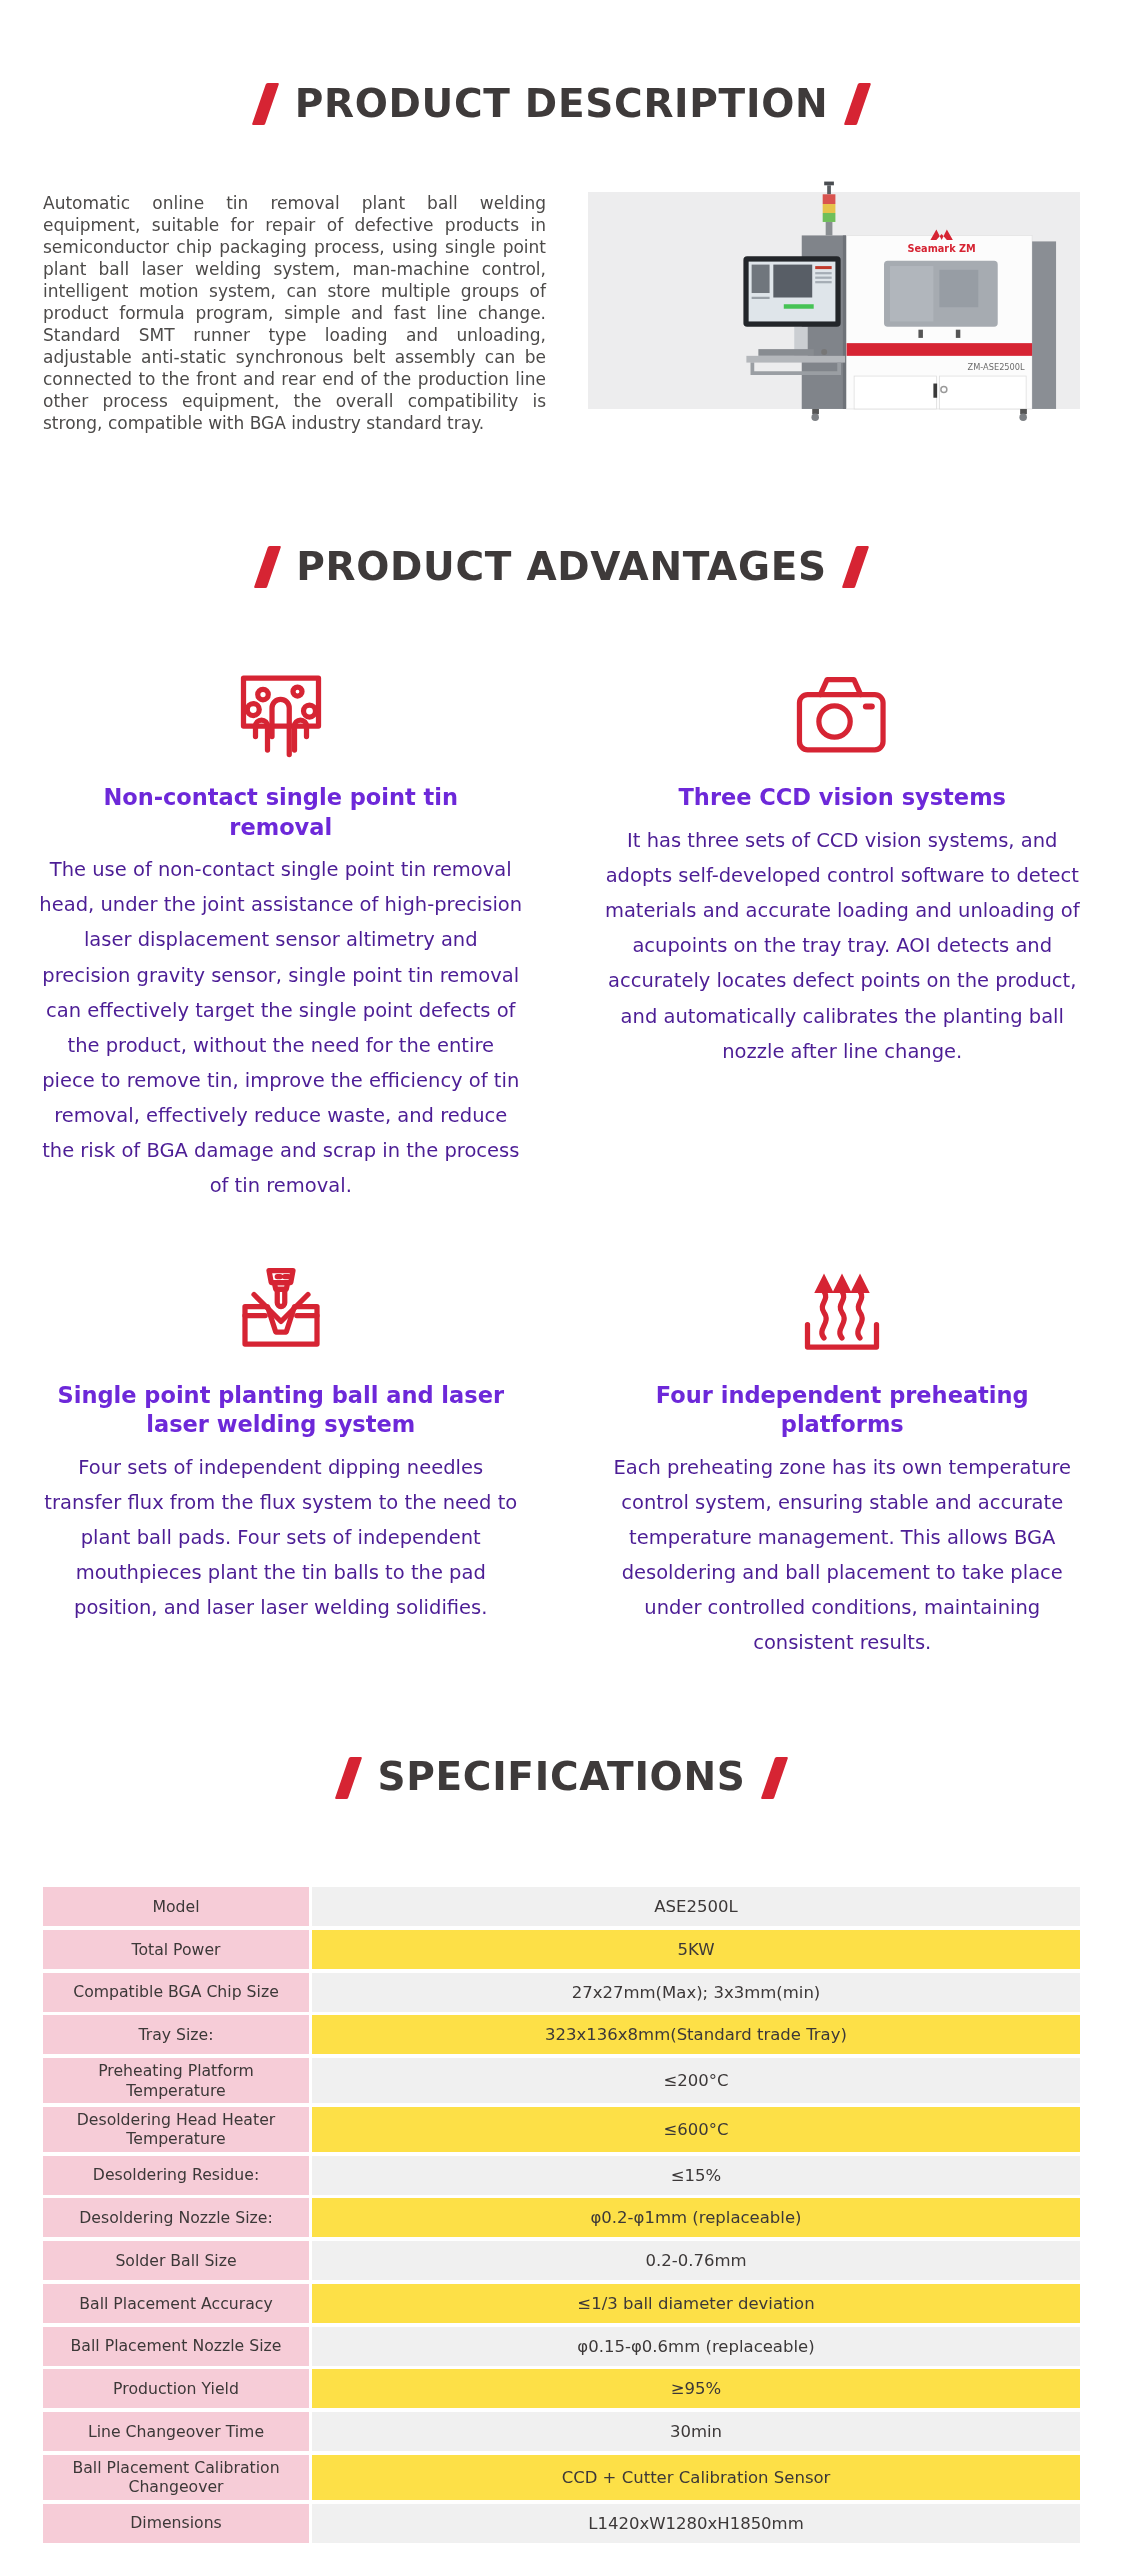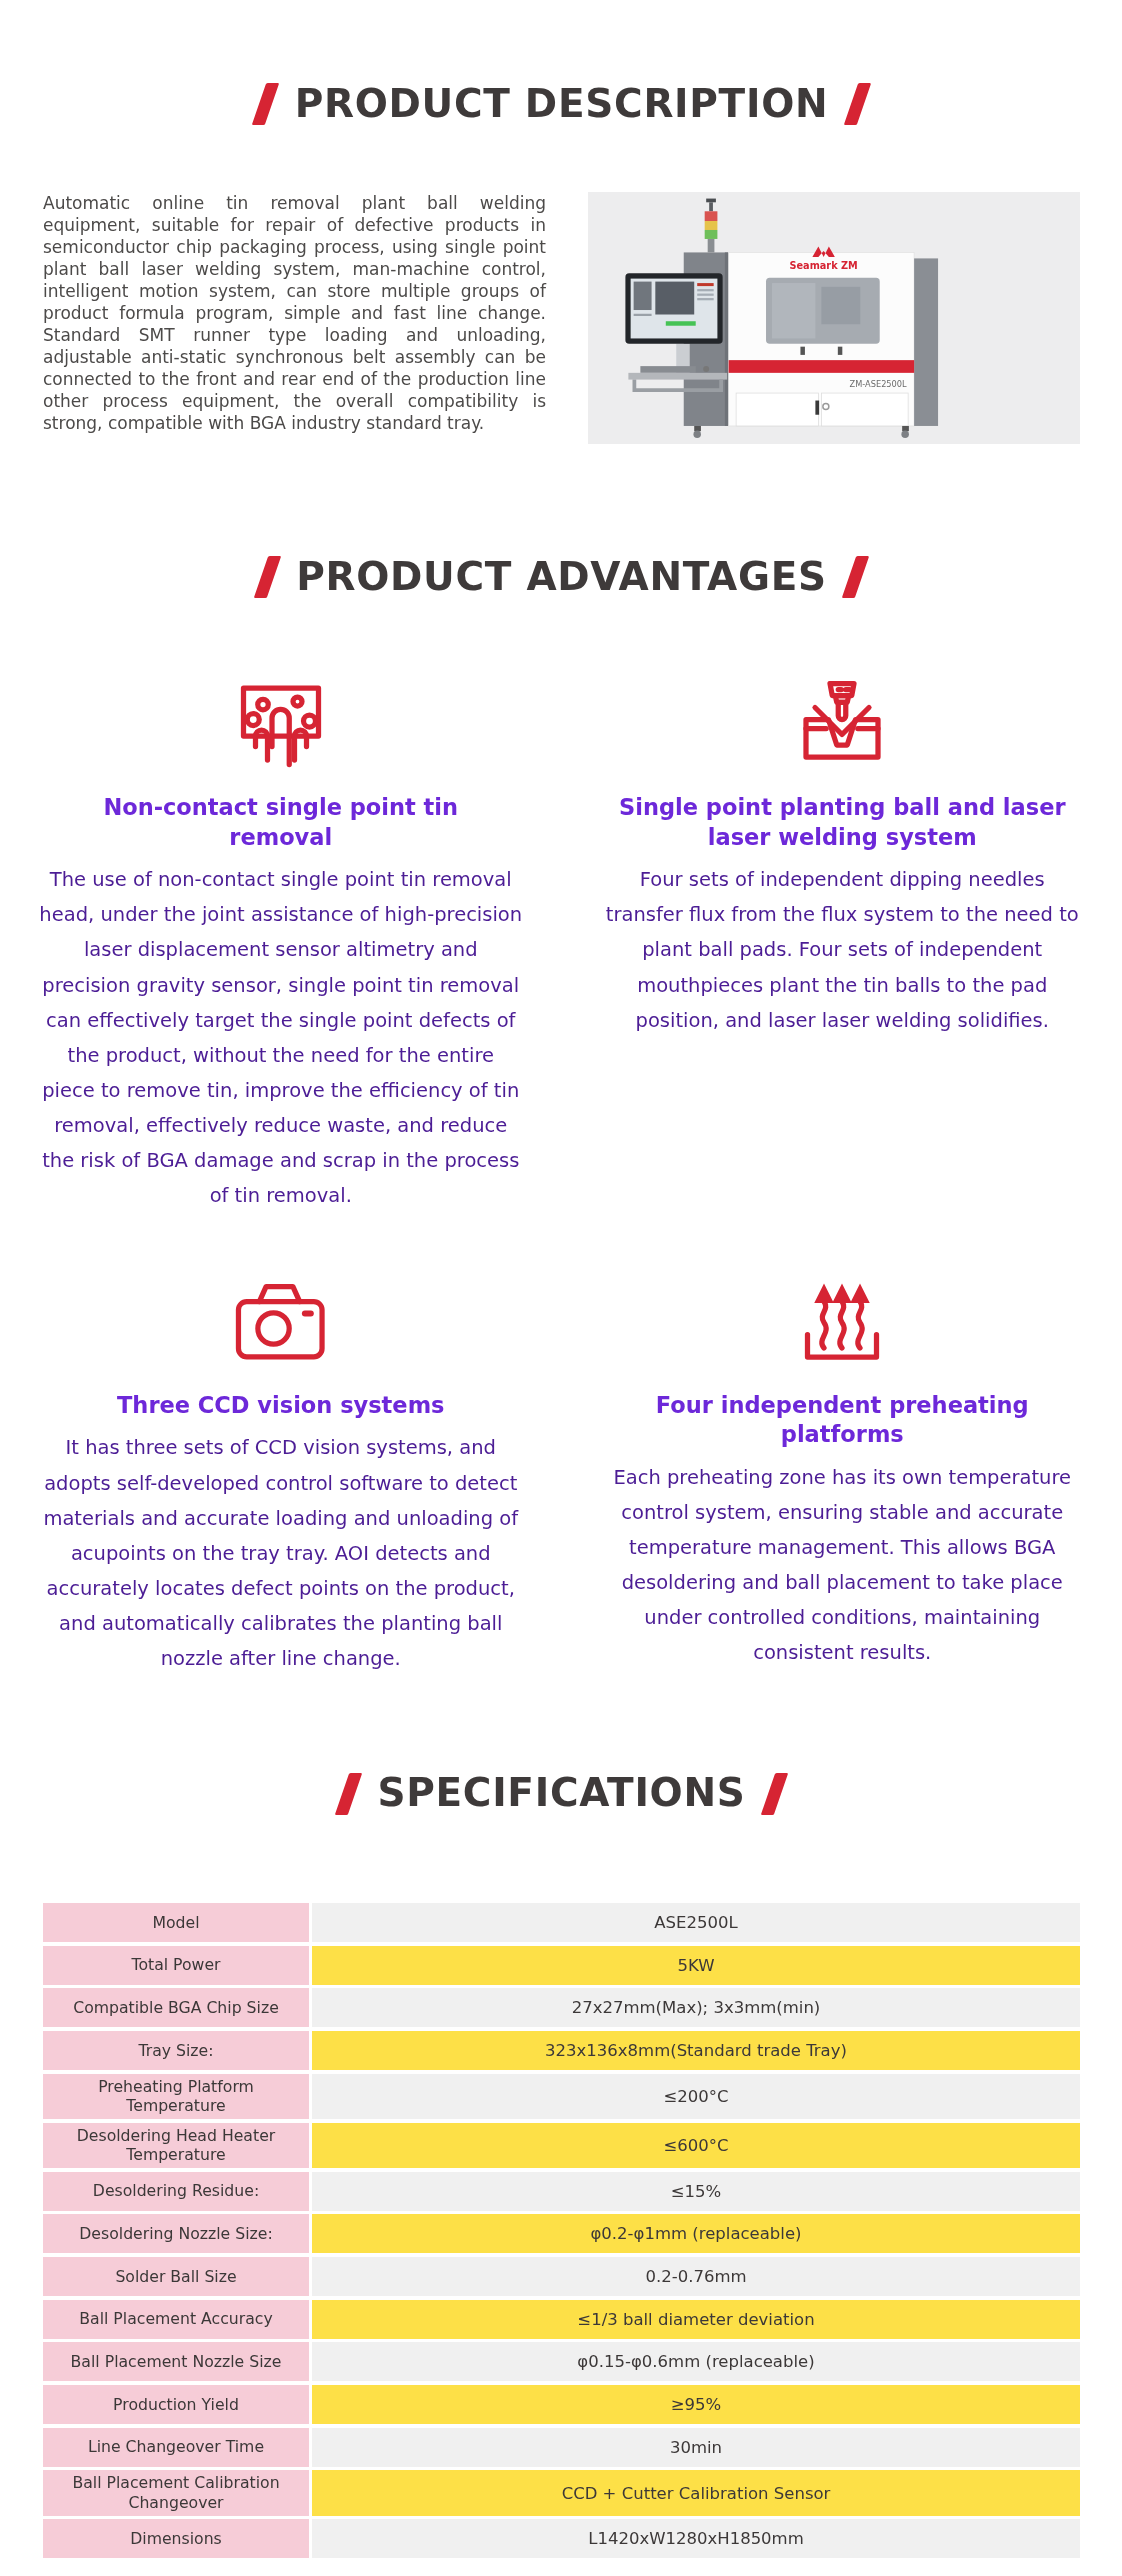--- a/index.html
+++ b/index.html
@@ -16,21 +16,21 @@
   .page{width:1123px;min-height:2576px;margin:0 auto;background:#fff;padding-top:46px;padding-bottom:90px;}
 
   
   .section-title{display:flex;align-items:center;justify-content:center;gap:22.5px;margin-top:37px;}
   .section-title .txt{font-size:39px;font-weight:bold;color:var(--heading);letter-spacing:0.7px;line-height:1.1;}
   .slash{width:12.7px;height:42px;background:var(--red);transform:skewX(-19deg);border-radius:1.5px;}
 
   
   .desc-row{display:flex;align-items:flex-start;padding:0 43px;margin-top:66px;gap:42px;}
   .desc-text{width:503px;font-size:17px;line-height:22px;text-align:justify;color:var(--body);}
-  .desc-media{flex:1;height:252px;background:var(--imgbg);display:flex;align-items:center;justify-content:flex-start;}
+  .desc-media{flex:1;height:217px;background:var(--imgbg);display:flex;align-items:center;justify-content:flex-end;}
 
   
   .adv-title{margin-top:112px;}
   .adv-grid{display:grid;grid-template-columns:1fr 1fr;column-gap:45px;row-gap:52px;padding:0 22.5px;margin-top:69px;}
   .adv-card{text-align:center;}
   .adv-icon{height:112px;display:flex;align-items:center;justify-content:center;}
   .adv-card h3{font-size:22.5px;font-weight:bold;color:#6d28d9;line-height:1.3;margin:13.5px auto 10.5px;}
   .adv-card.c1 h3{max-width:404px;}
   .adv-card.c2 h3{max-width:479px;}
   .adv-card.c4 h3{max-width:389px;}
@@ -140,47 +140,47 @@
           <circle class="icon-stroke" cx="102" cy="60" r="8"></circle>
           <path class="icon-stroke" d="M52,94 V56 a11.5,11.5 0 0 1 23,0 V118"></path>
           <path class="icon-stroke" d="M30,94 V80 a8,8 0 0 1 16,0 V112"></path>
           <path class="icon-stroke" d="M82,112 V80 a8,8 0 0 1 16,0 v14"></path>
         </svg>
       </div>
       <h3>Non-contact single point tin removal</h3>
       <p>The use of non-contact single point tin removal head, under the joint assistance of high-precision laser displacement sensor altimetry and precision gravity sensor, single point tin removal can effectively target the single point defects of the product, without the need for the entire piece to remove tin, improve the efficiency of tin removal, effectively reduce waste, and reduce the risk of BGA damage and scrap in the process of tin removal.</p>
     </div>
 
+    <div class="adv-card c3">
+      <div class="adv-icon">
+        <svg width="100" height="96" viewBox="0 0 134 128">
+          <rect class="icon-stroke" x="10" y="38" width="112" height="74" rx="11"></rect>
+          <path class="icon-stroke" d="M38,38 L47,18 H83 L92,38"></path>
+          <circle class="icon-stroke" cx="57" cy="74" r="21"></circle>
+          <rect class="icon-fill" x="95" y="50" width="16" height="8" rx="4"></rect>
+        </svg>
+      </div>
+      <h3>Three CCD vision systems</h3>
+      <p>It has three sets of CCD vision systems, and adopts self-developed control software to detect materials and accurate loading and unloading of acupoints on the tray tray. AOI detects and accurately locates defect points on the product, and automatically calibrates the planting ball nozzle after line change.</p>
+    </div>
+
     <div class="adv-card c2">
       <div class="adv-icon">
         <svg width="96" height="96" viewBox="0 0 128 128">
           <path class="icon-stroke" d="M48,10 h32 l-3,16 h-26 z"></path>
           <path class="icon-stroke" stroke-width="4" d="M59,18 h4 M69,18 h5"></path>
           <path class="icon-stroke" d="M55,26 h18 l-2,9 h-14 z"></path>
           <path class="icon-stroke" d="M59,35 h10 v18 a5,5 0 0 1 -10,0 z"></path>
           <path class="icon-stroke" d="M28,42 L64,78 L100,42"></path>
           <path class="icon-stroke" d="M46,58 H16 V108 H112 V58 H82 L71,92 H57 Z"></path>
           <path class="icon-stroke" stroke-width="5" d="M16,70 H43 M85,70 H112"></path>
         </svg>
       </div>
       <h3>Single point planting ball and laser laser welding system</h3>
       <p>Four sets of independent dipping needles transfer flux from the flux system to the need to plant ball pads. Four sets of independent mouthpieces plant the tin balls to the pad position, and laser laser welding solidifies.</p>
-    </div>
-
-    <div class="adv-card c3">
-      <div class="adv-icon">
-        <svg width="100" height="96" viewBox="0 0 134 128">
-          <rect class="icon-stroke" x="10" y="38" width="112" height="74" rx="11"></rect>
-          <path class="icon-stroke" d="M38,38 L47,18 H83 L92,38"></path>
-          <circle class="icon-stroke" cx="57" cy="74" r="21"></circle>
-          <rect class="icon-fill" x="95" y="50" width="16" height="8" rx="4"></rect>
-        </svg>
-      </div>
-      <h3>Three CCD vision systems</h3>
-      <p>It has three sets of CCD vision systems, and adopts self-developed control software to detect materials and accurate loading and unloading of acupoints on the tray tray. AOI detects and accurately locates defect points on the product, and automatically calibrates the planting ball nozzle after line change.</p>
     </div>
 
     <div class="adv-card c4">
       <div class="adv-icon">
         <svg width="96" height="96" viewBox="0 0 128 128">
           <path class="icon-stroke" stroke-width="8" d="M18,82 V112 H110 V82"></path>
           <g>
             <path class="icon-stroke" stroke-width="8" d="M40,100 C30,88 50,80 40,66 C32,54 48,50 40,38"></path>
             <polygon class="icon-fill" points="40,14 27,40 53,40"></polygon>
           </g>

